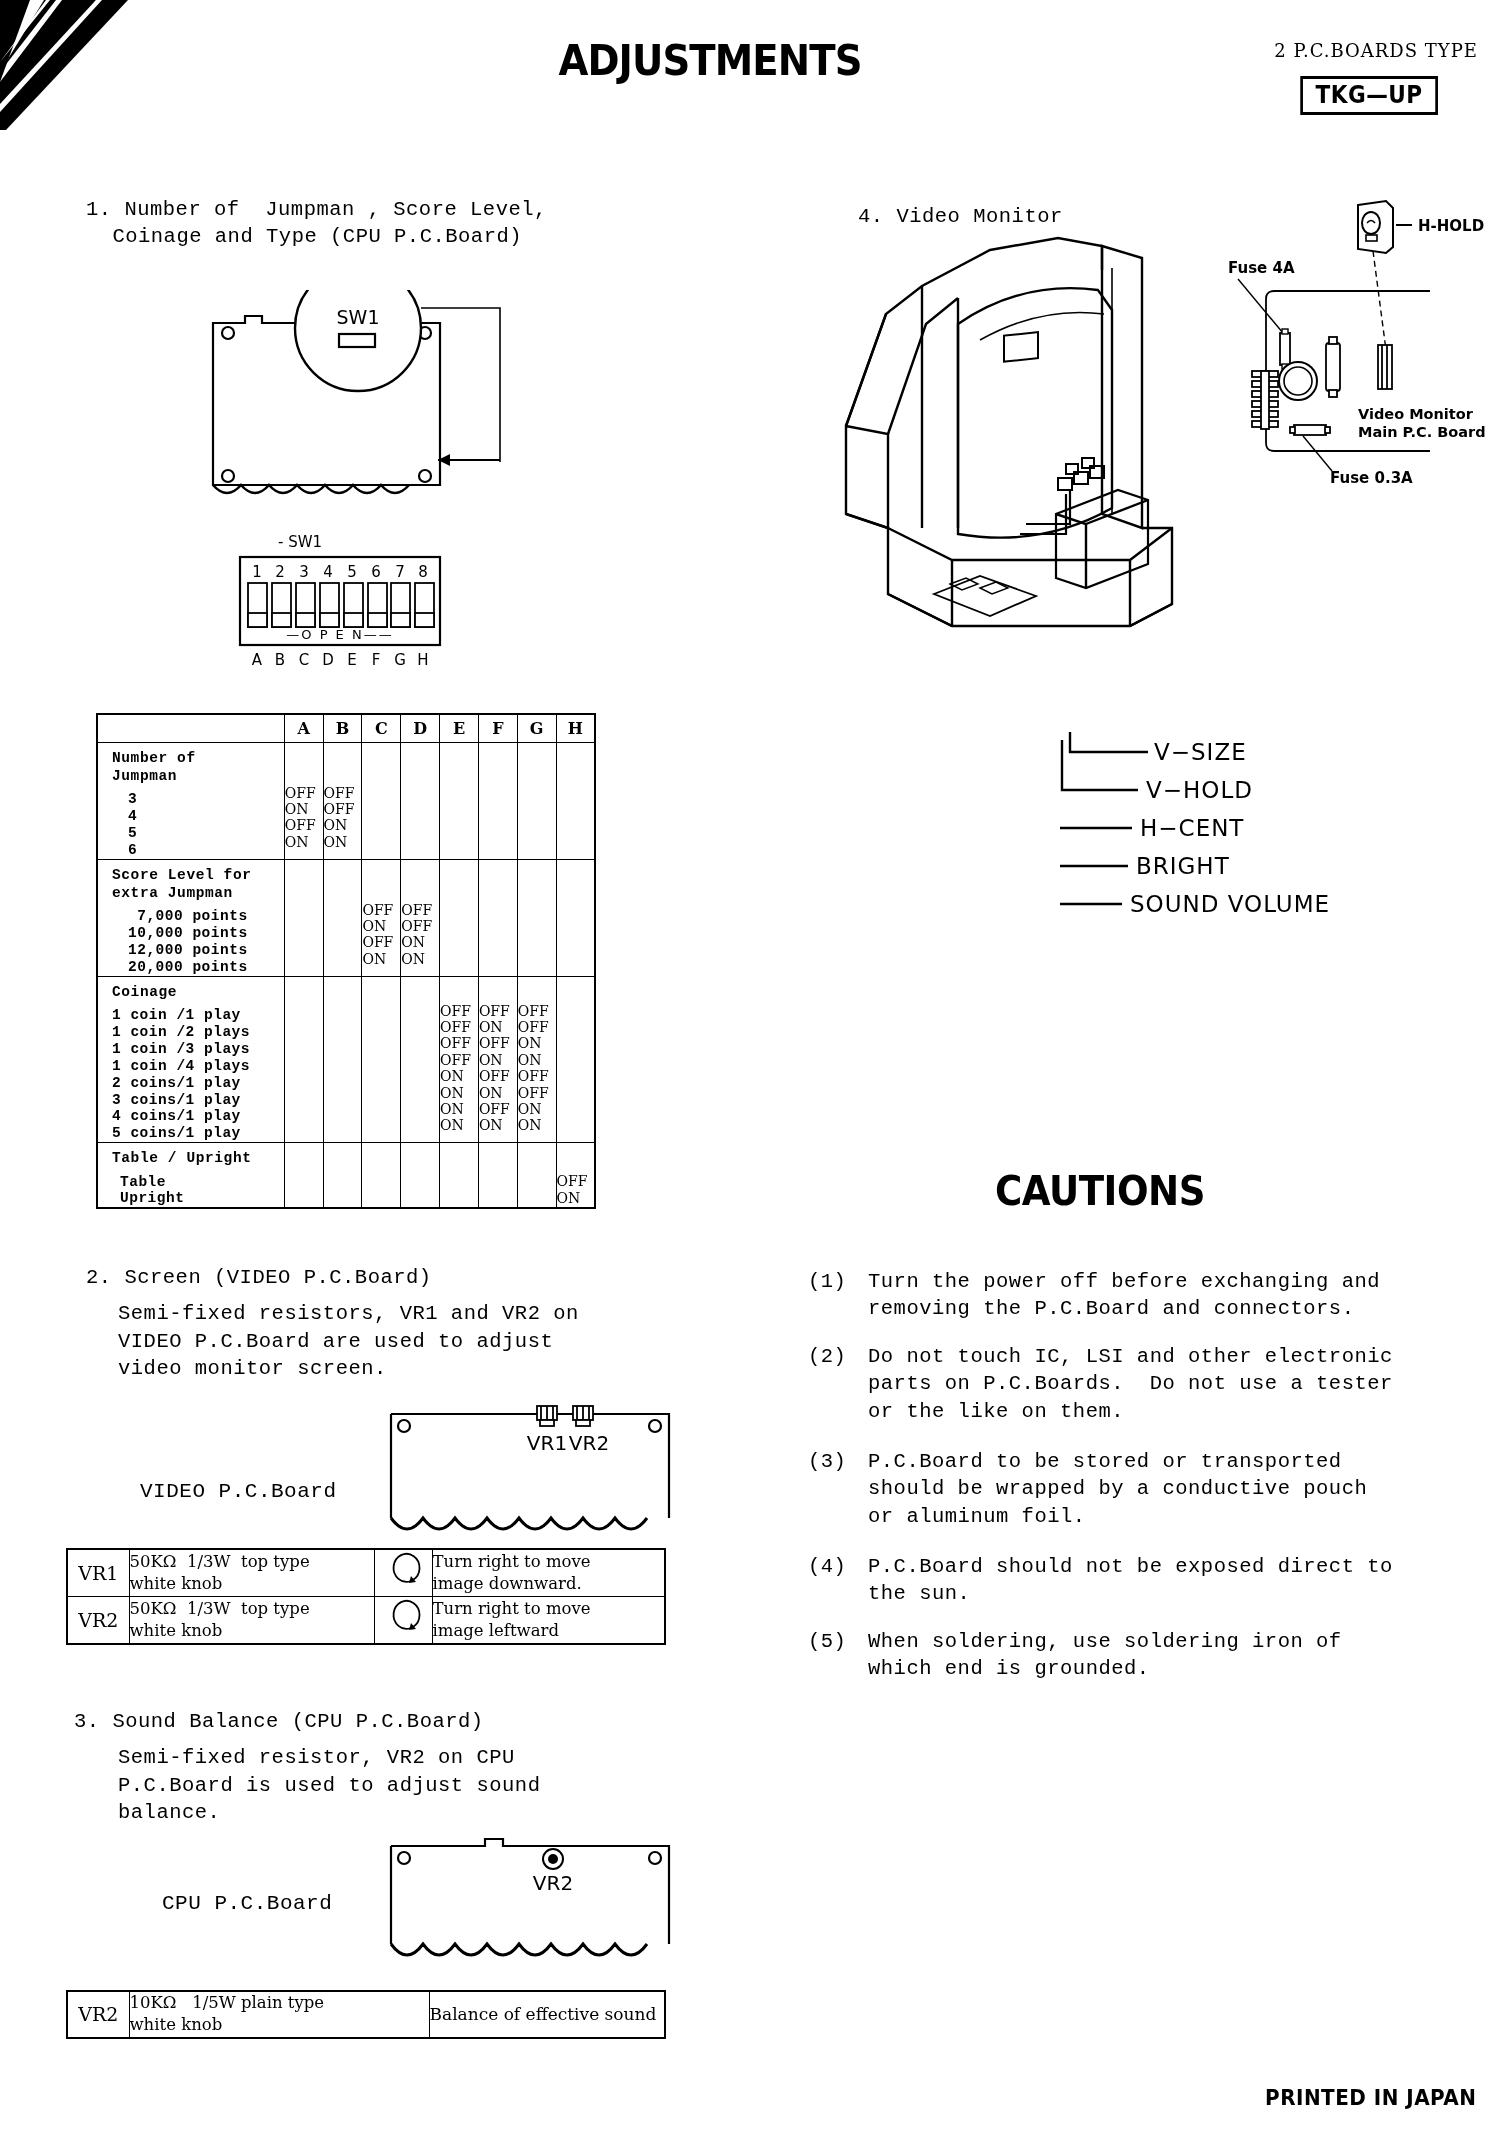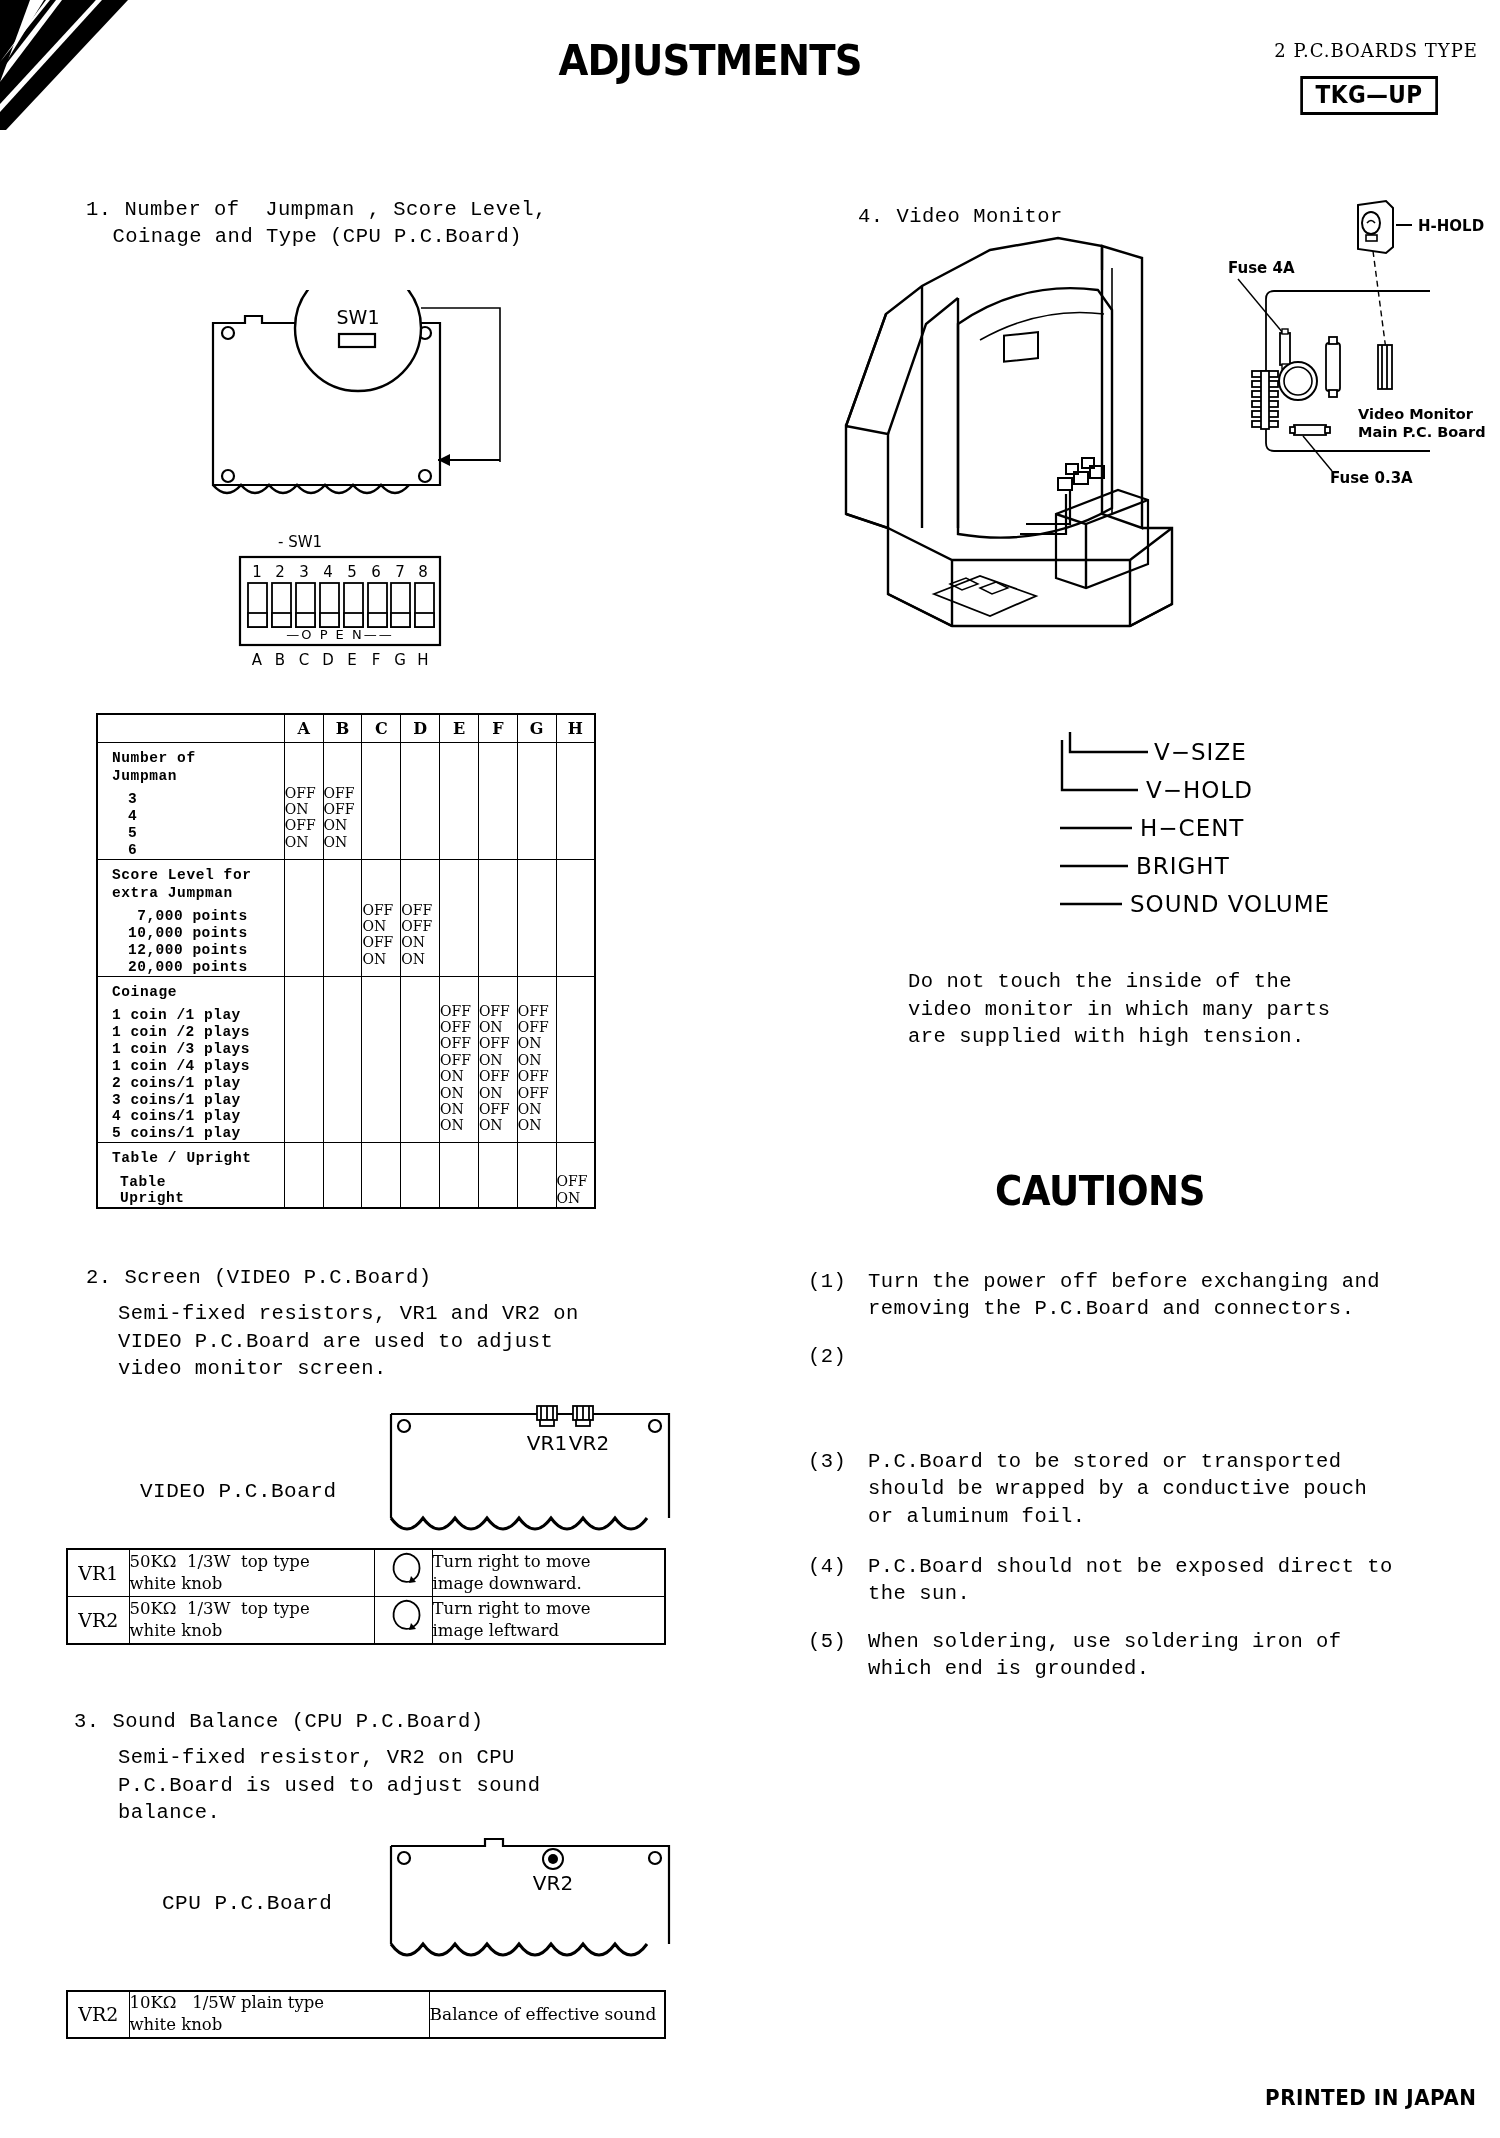--- a/index.html
+++ b/index.html
@@ -555,31 +555,31 @@
       <g font-family="Liberation Mono, DejaVu Sans Mono, monospace" font-size="23" letter-spacing="1">
         <text x="94" y="34">V−SIZE</text>
         <text x="86" y="72">V−HOLD</text>
         <text x="80" y="110">H−CENT</text>
         <text x="76" y="148">BRIGHT</text>
         <text x="70" y="186">SOUND VOLUME</text>
       </g>
     </svg>
   </div>
 
-  <div class="body-text tw" style="left:908px; top:968px;">Do not touch the inside of the
-video monitor in which many parts
-are supplied with high tension.</div>
 
   <div class="cautions-title">CAUTIONS</div>
 
   <div class="caution-item tw" style="left:808px; top:1268px;">(1)</div>
   <div class="caution-item tw" style="left:868px; top:1268px;">Turn the power off before exchanging and
 removing the P.C.Board and connectors.</div>
 
   <div class="caution-item tw" style="left:808px; top:1343px;">(2)</div>
+  <div class="caution-item tw" style="left:868px; top:1343px;">Do not touch IC, LSI and other electronic
+parts on P.C.Boards.  Do not use a tester
+or the like on them.</div>
 
   <div class="caution-item tw" style="left:808px; top:1448px;">(3)</div>
   <div class="caution-item tw" style="left:868px; top:1448px;">P.C.Board to be stored or transported
 should be wrapped by a conductive pouch
 or aluminum foil.</div>
 
   <div class="caution-item tw" style="left:808px; top:1553px;">(4)</div>
   <div class="caution-item tw" style="left:868px; top:1553px;">P.C.Board should not be exposed direct to
 the sun.</div>
 

